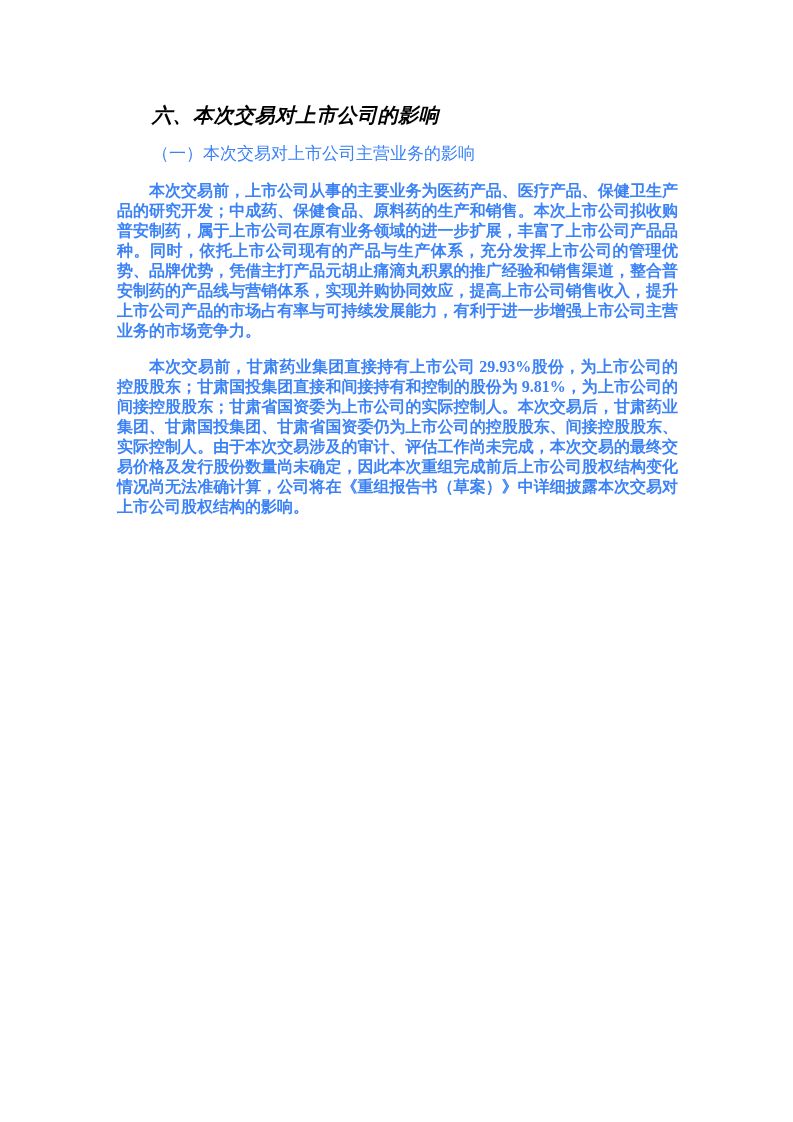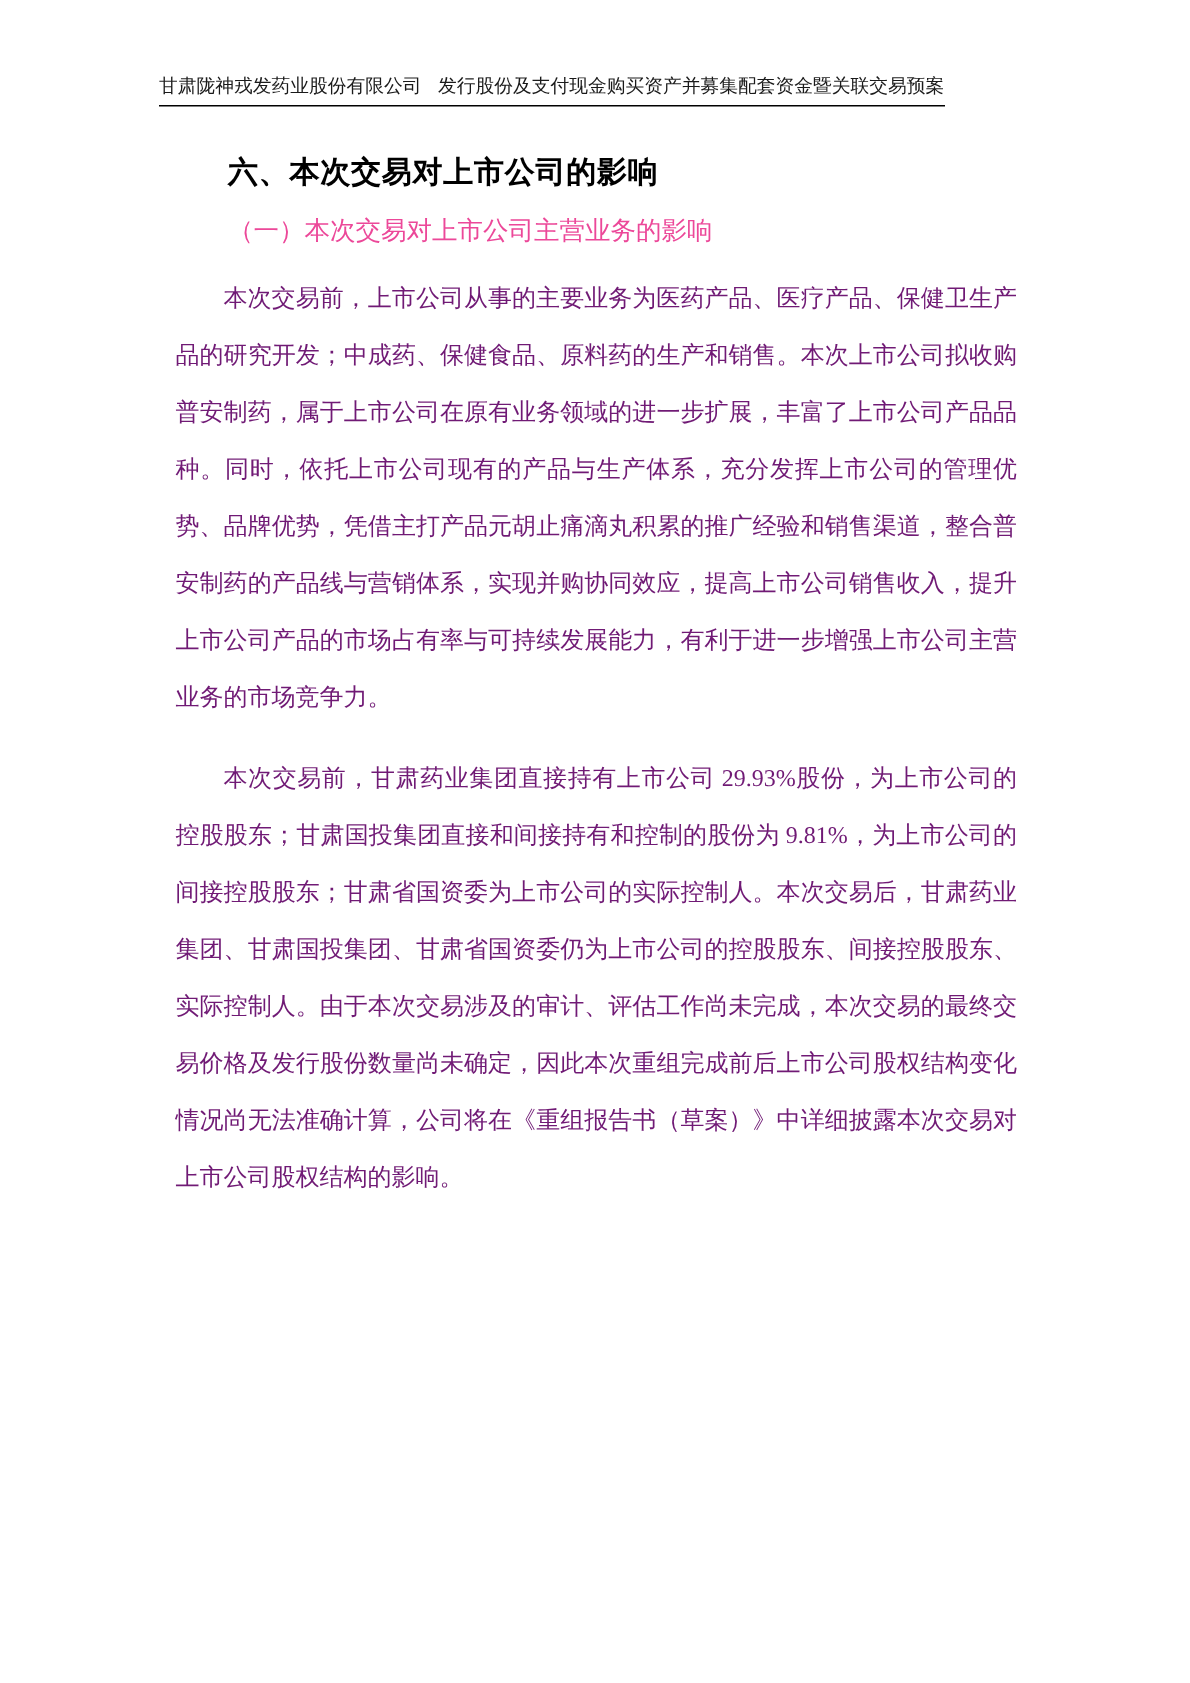--- a/index.html
+++ b/index.html
@@ -37,44 +37,43 @@
     width: 561px;
   }
   .doc-title {
     margin: 100px 0 13px 35px;
     font-family: "Liberation Sans", "DejaVu Sans", sans-serif;
     font-weight: bold;
     font-size: 20px;
     line-height: 30px;
     letter-spacing: 0.5px;
     color: #000000;
+    font-style: italic;
   }
   .sec-heading {
     margin: 9px 0 0 35px;
     font-size: 17px;
     line-height: 22px;
-    color: #ec4899;
+    color: #3b82f6;
   }
   .para {
     margin: 16px 0 0 0;
     font-size: 16px;
-    line-height: 38px;
+    line-height: 20px;
     text-align: justify;
     text-indent: 2em;
-    color: #701a75;
+    color: #3b82f6;
+    font-weight: bold;
   }
 </style>
 </head>
 <body>
 
 <div class="page">
 
-  <div class="running-header">
-    <span class="company">甘肃陇神戎发药业股份有限公司</span><span>发行股份及支付现金购买资产并募集配套资金暨关联交易预案</span>
-  </div>
 
   <div class="content">
 
     <div class="doc-title">六、本次交易对上市公司的影响</div>
 
     <div>
       <div class="sec-heading">（一）本次交易对上市公司主营业务的影响</div>
       <p class="para">本次交易前，上市公司从事的主要业务为医药产品、医疗产品、保健卫生产品的研究开发；中成药、保健食品、原料药的生产和销售。本次上市公司拟收购普安制药，属于上市公司在原有业务领域的进一步扩展，丰富了上市公司产品品种。同时，依托上市公司现有的产品与生产体系，充分发挥上市公司的管理优势、品牌优势，凭借主打产品元胡止痛滴丸积累的推广经验和销售渠道，整合普安制药的产品线与营销体系，实现并购协同效应，提高上市公司销售收入，提升上市公司产品的市场占有率与可持续发展能力，有利于进一步增强上市公司主营业务的市场竞争力。</p>
     </div>
 

